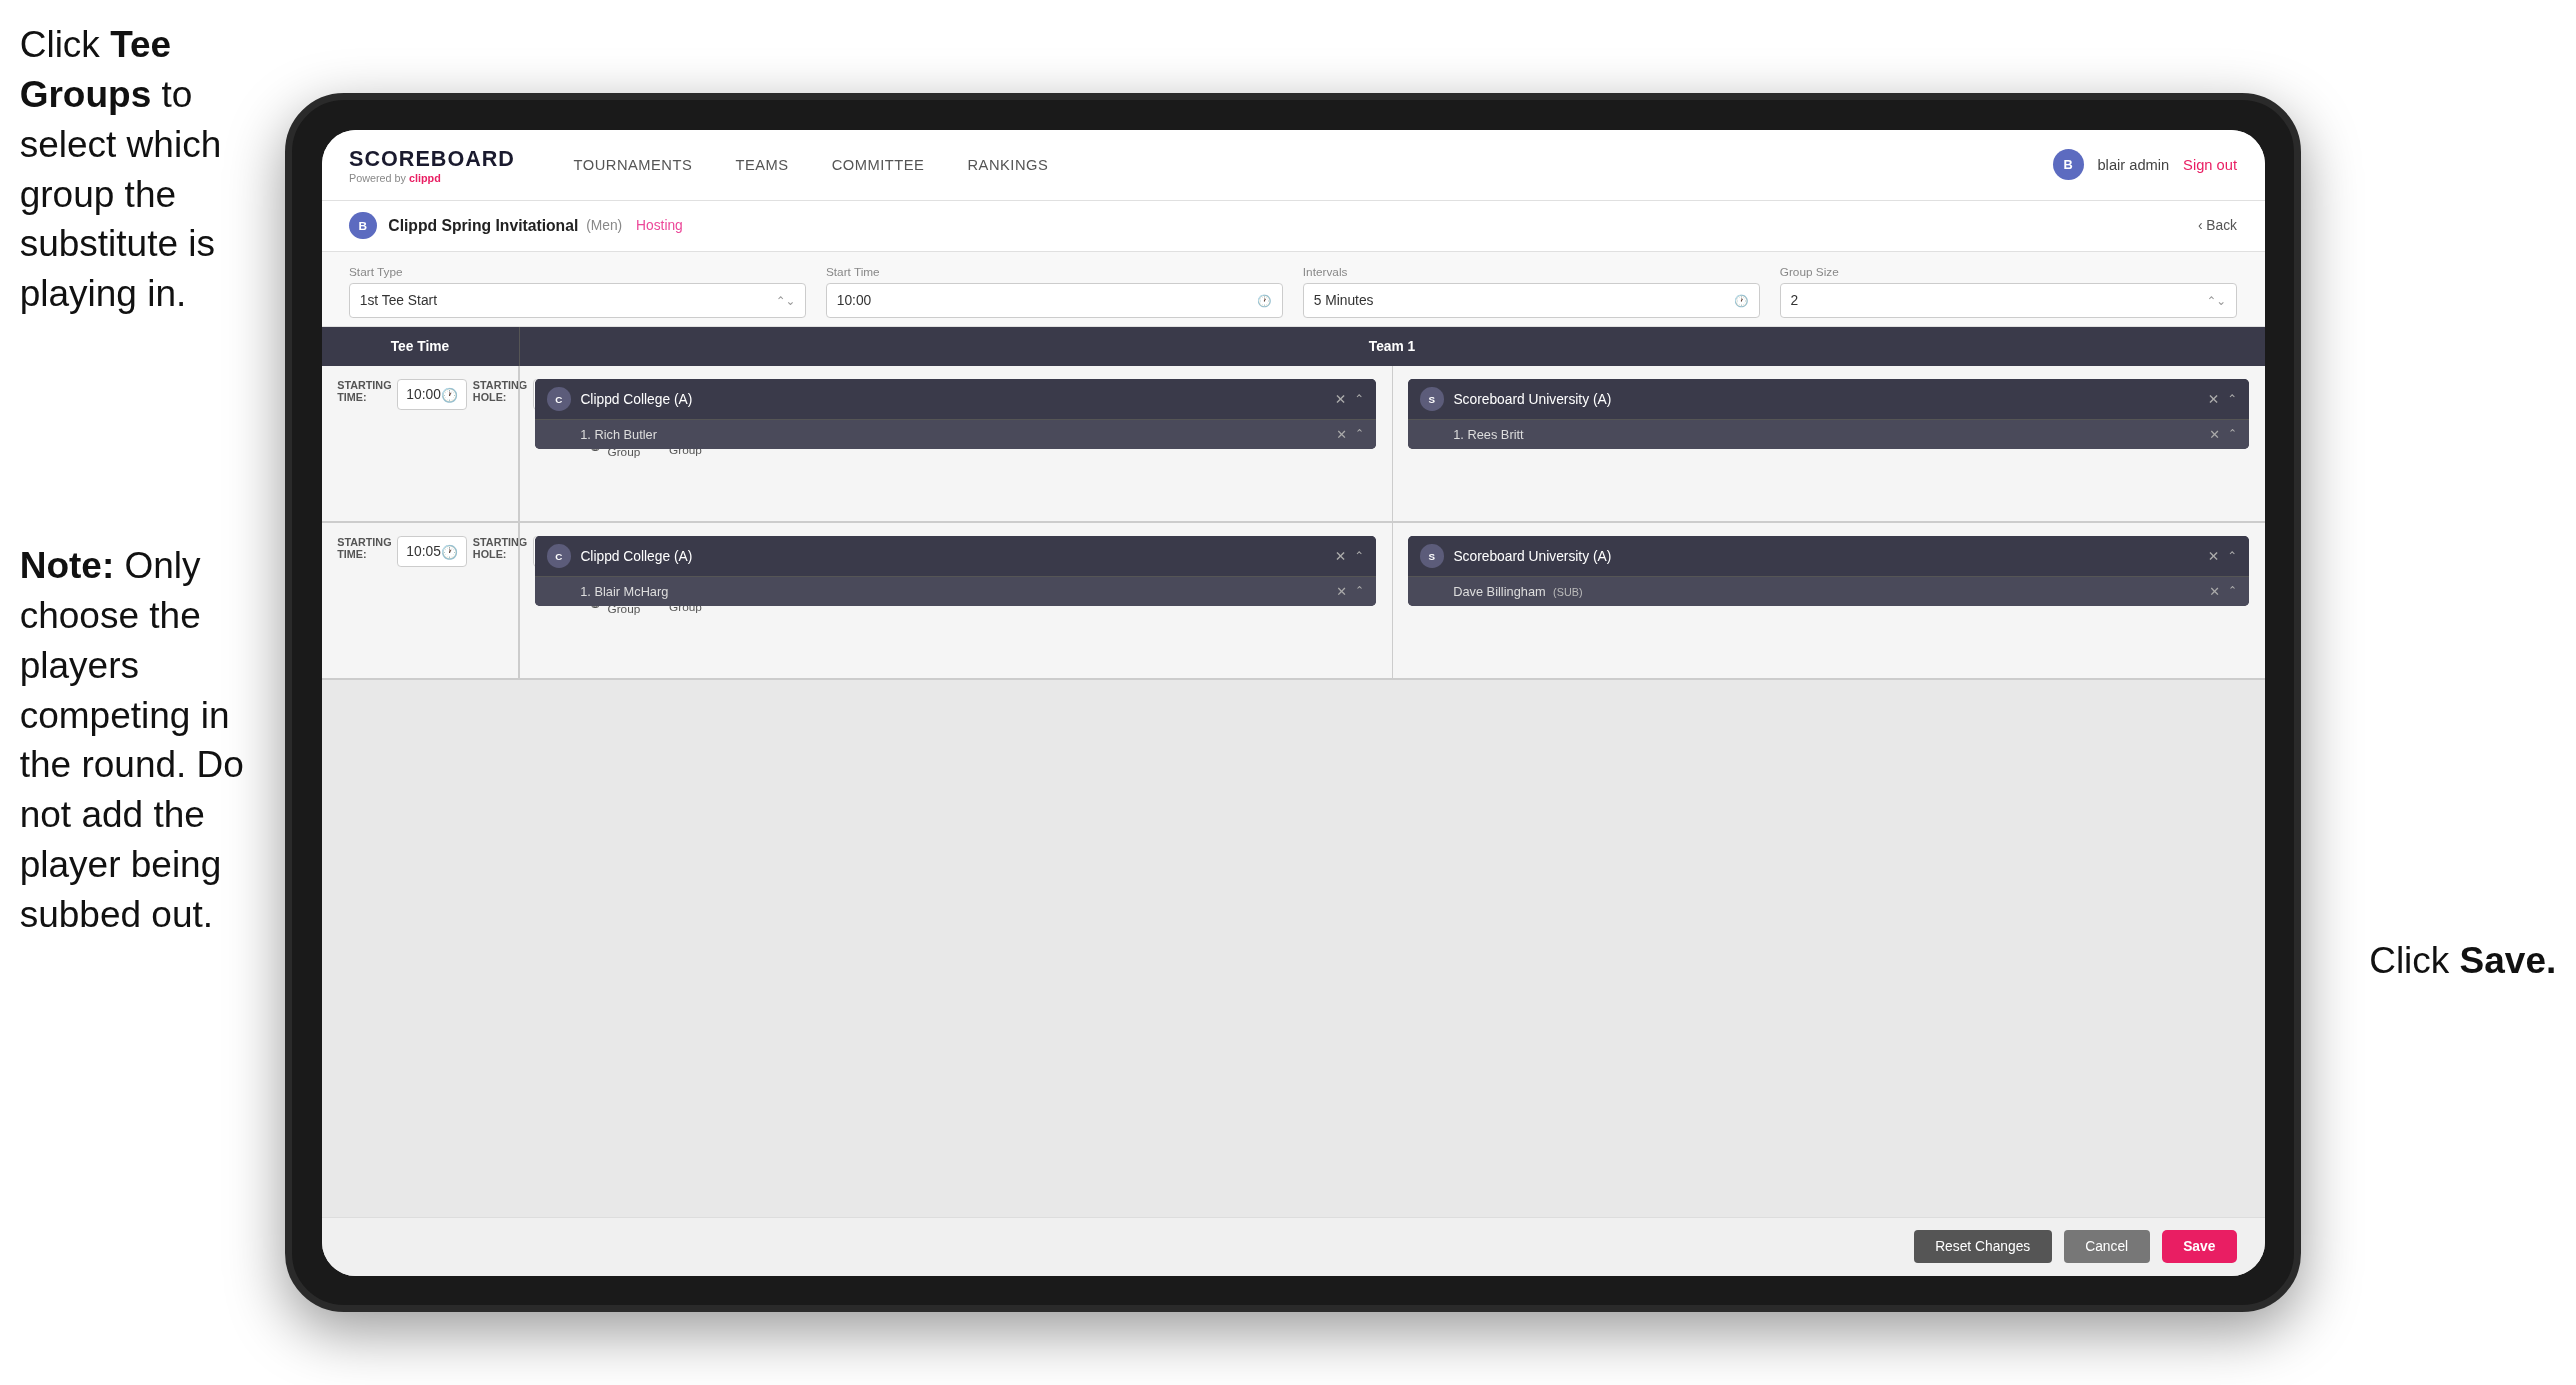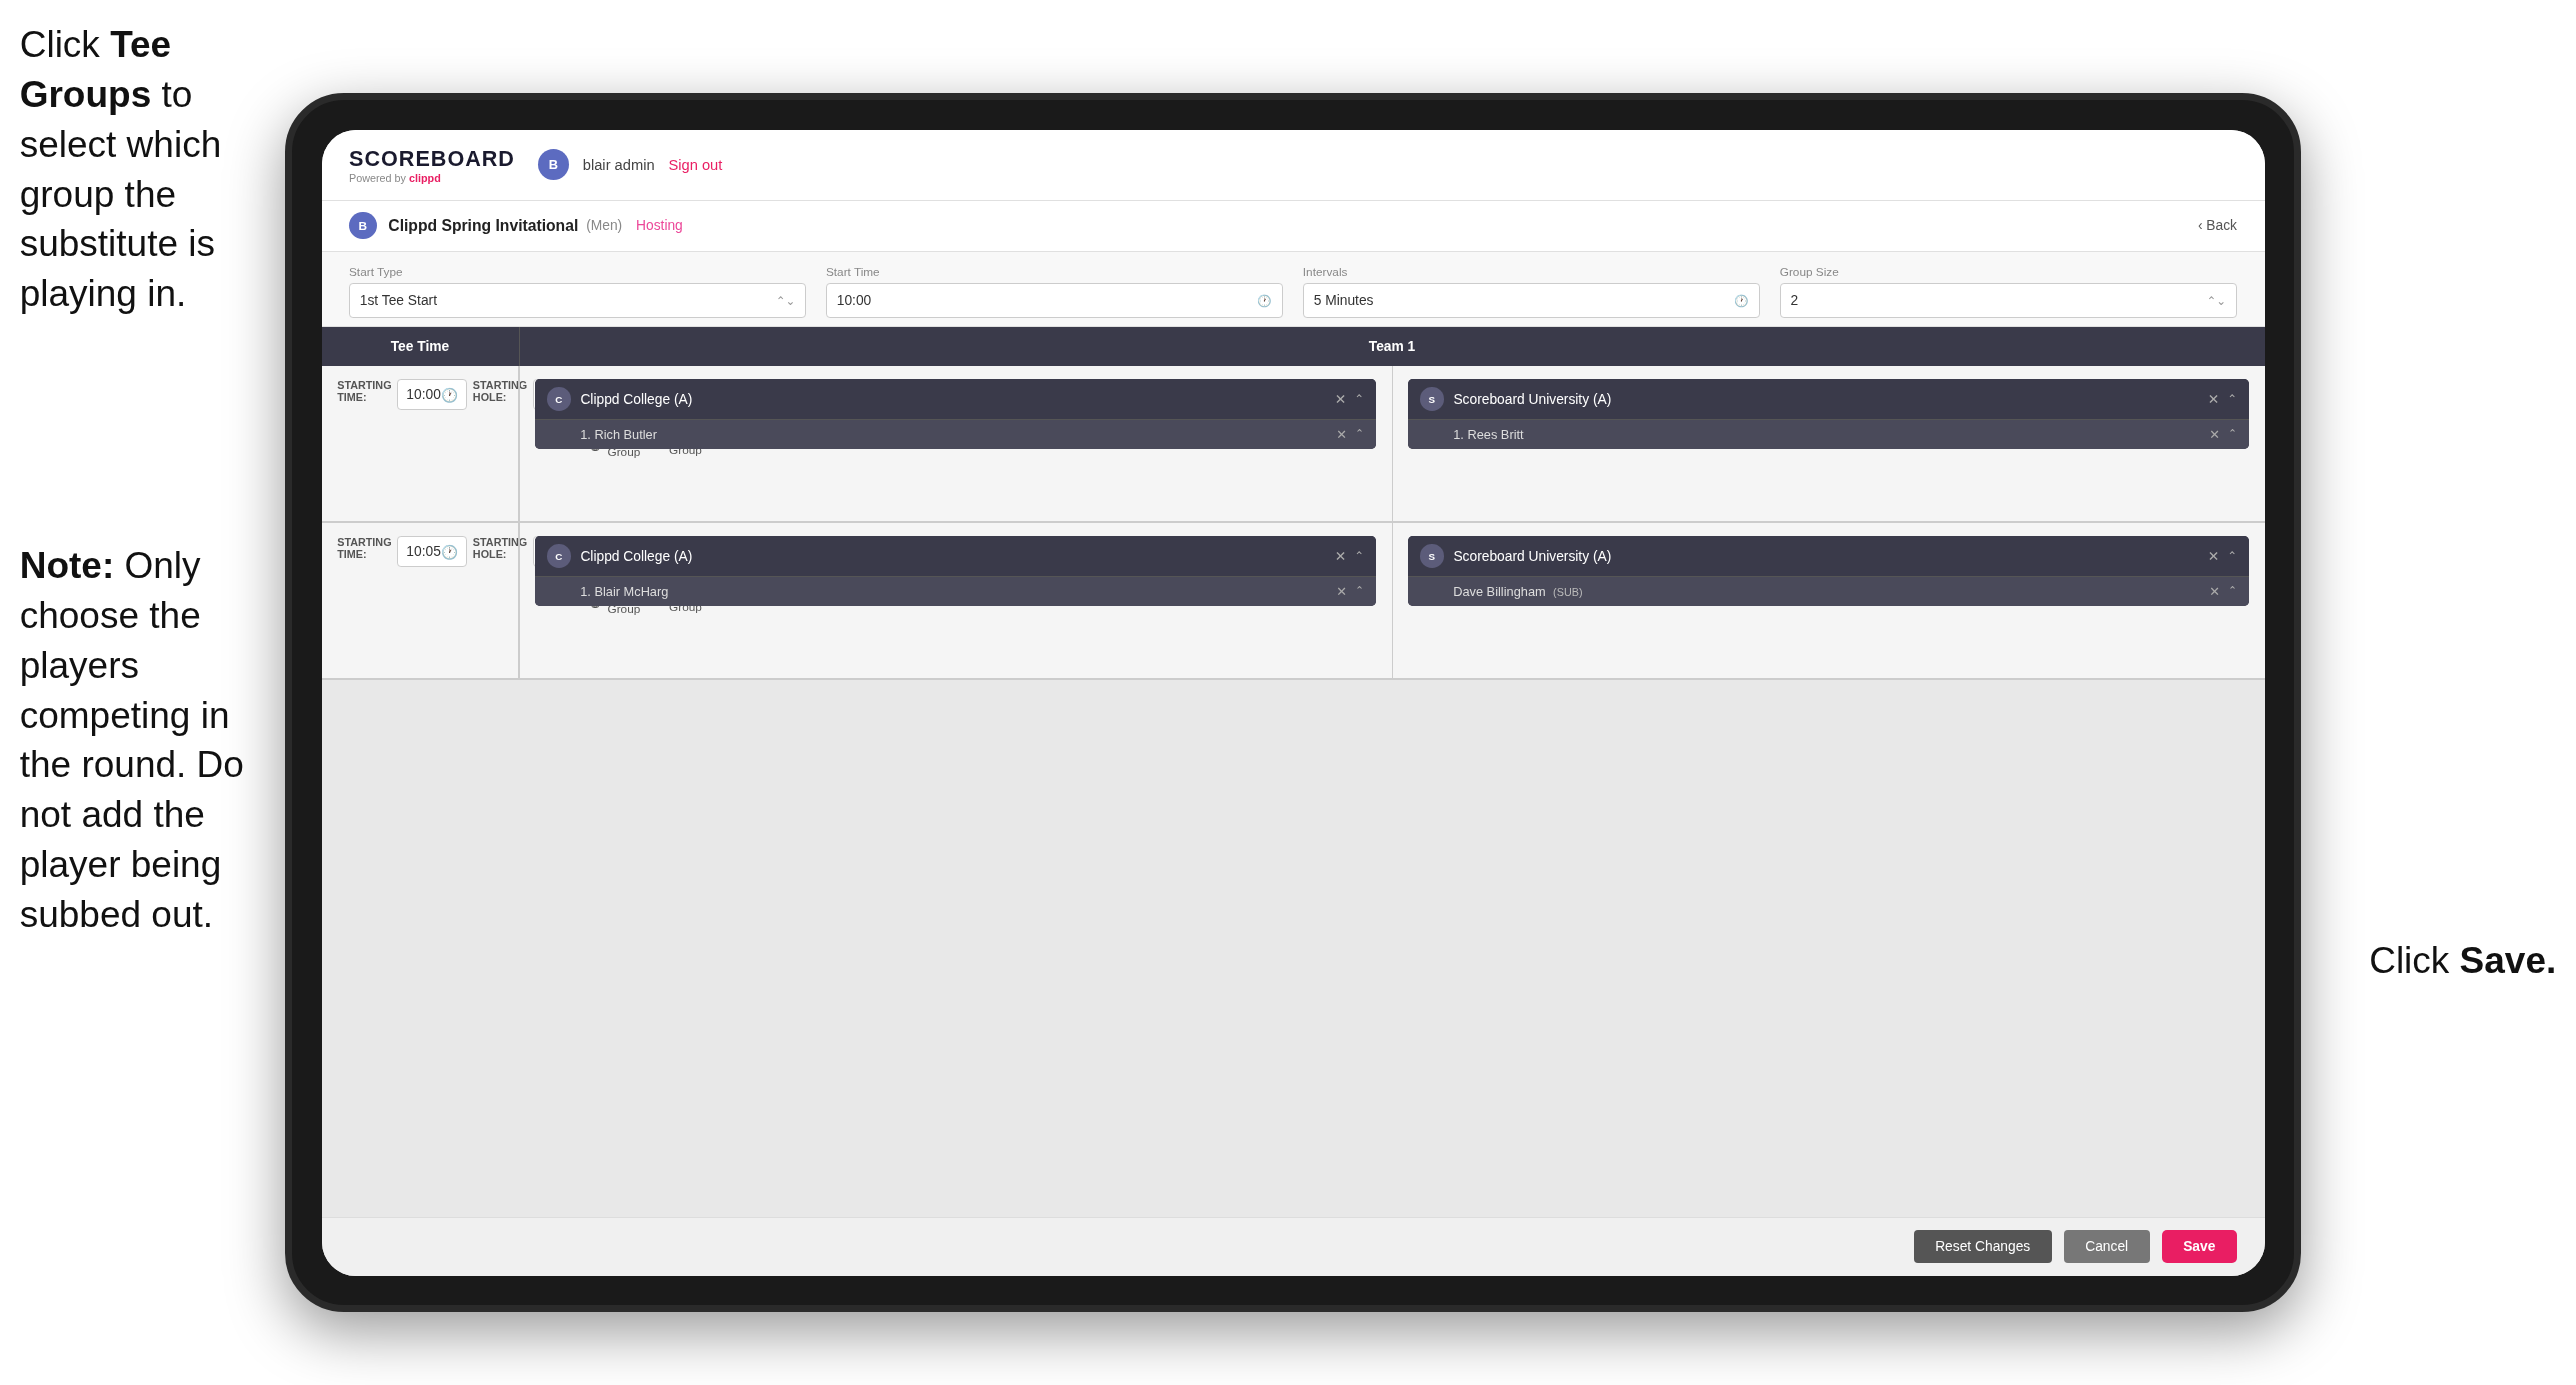--- a/index.html
+++ b/index.html
@@ -78,21 +78,21 @@
       display: flex;
       align-items: center;
       padding: 0 27.5px;
       border-bottom: 1px solid #e0e0e0;
       flex-shrink: 0;
     }
 
     .logo-area {
       display: flex;
       flex-direction: column;
-      margin-right: 23px;
+      margin-right: 37px;
     }
     .logo-scoreboard {
       font-size: 21.6px;
       font-weight: 900;
       color: #1a1a2e;
       letter-spacing: 1px;
       text-transform: uppercase;
     }
     .logo-powered {
       font-size: 10.8px;
@@ -498,20 +498,26 @@
 
 <div class="tablet-frame">
   <div class="tablet-screen">
 
     <div class="navbar">
       <div class="logo-area">
         <span class="logo-scoreboard">SCOREBOARD</span>
         <span class="logo-powered">
           <span>Powered by </span><span class="logo-clippd">clippd</span>
         </span>
+      </div>
+      <div class="nav-links">
+        <span class="nav-link">TOURNAMENTS</span>
+        <span class="nav-link">TEAMS</span>
+        <span class="nav-link">COMMITTEE</span>
+        <span class="nav-link">RANKINGS</span>
       </div>
       <div class="nav-right">
         <div class="user-avatar-small">B</div>
         <span>blair admin</span>
         <span style="cursor:pointer; color:#e91e63;">Sign out</span>
       </div>
     </div>
 
     <div class="breadcrumb-bar">
       <div class="breadcrumb-icon">B</div>

